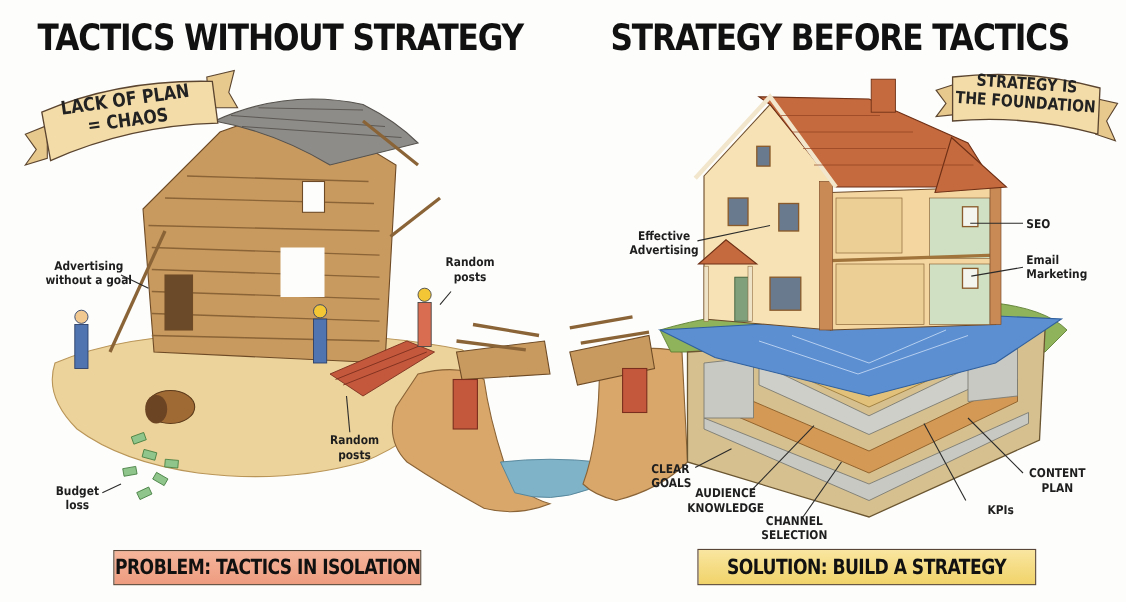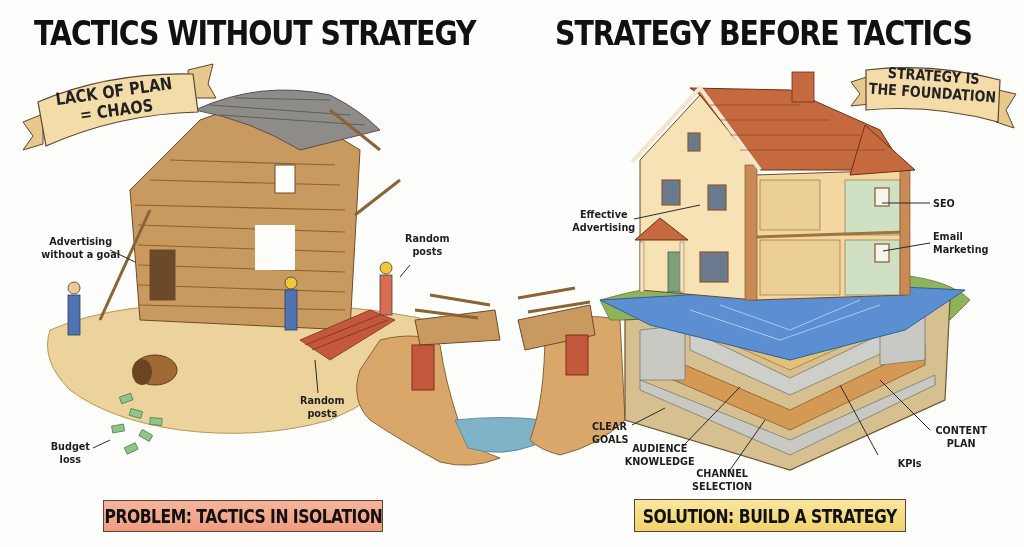--- a/index.html
+++ b/index.html
@@ -245,15 +245,15 @@
 </div>
 <div class="abs label caps" style="left:896px; top:457px;">KPIs</div>
 <div class="abs label caps" style="left:932px; top:424px;">
   <div>CONTENT</div>
   <div>PLAN</div>
 </div>
 
 <div class="abs footer-box" style="left:103px; top:500px; width:280px; height:32px; background: linear-gradient(180deg,#f5b59b,#ee9c80);">
   <span style="display:inline-block; transform: scaleX(0.82); white-space:nowrap;">PROBLEM: TACTICS IN ISOLATION</span>
 </div>
-<div class="abs footer-box" style="left:634px; top:499px; width:272px; height:33px; background: linear-gradient(180deg,#f9e6a0,#f1d36a);">
+<div class="abs footer-box" style="left:634px; top:499px; width:308px; height:33px; background: linear-gradient(180deg,#f9e6a0,#f1d36a);">
   <span style="display:inline-block; transform: scaleX(0.82); white-space:nowrap;">SOLUTION: BUILD A STRATEGY</span>
 </div>
 
 </body></html>

